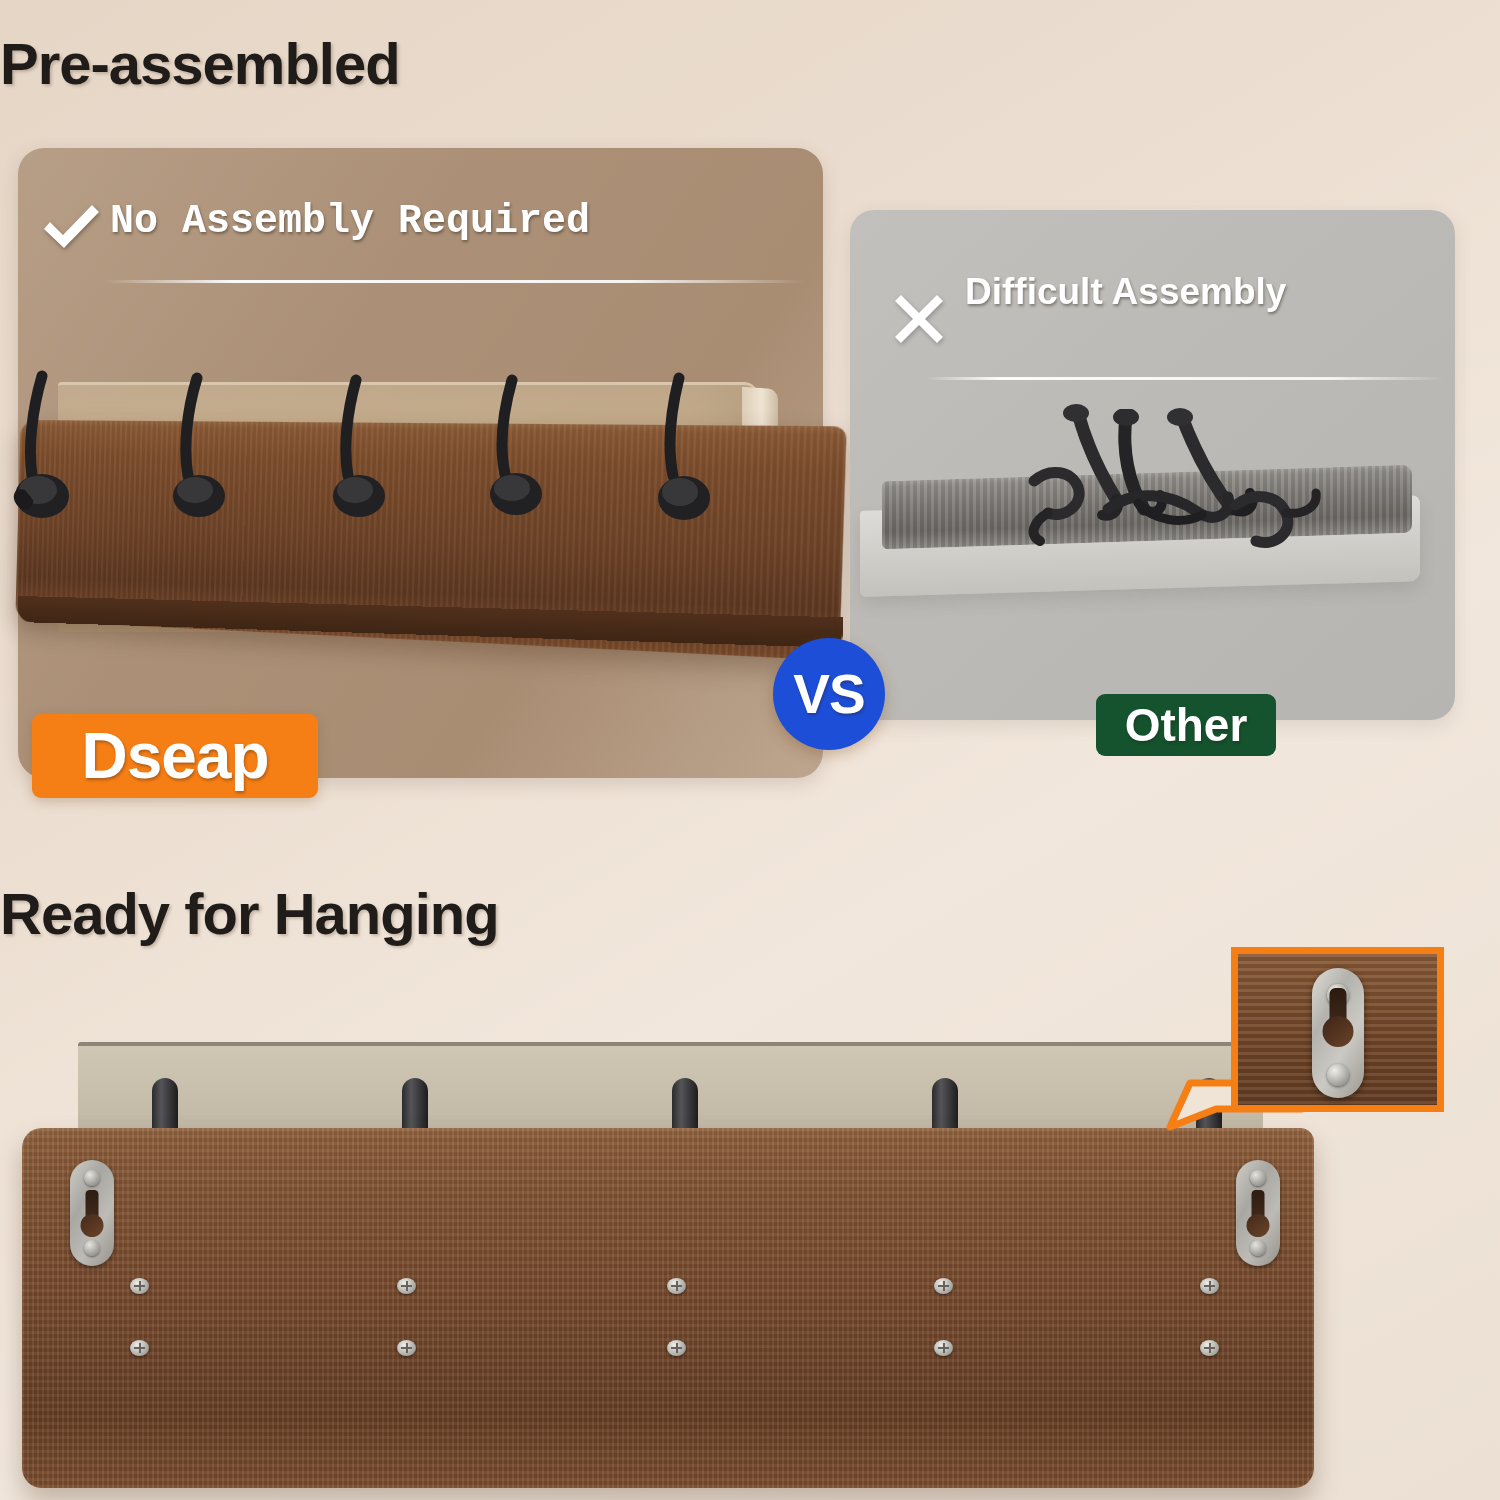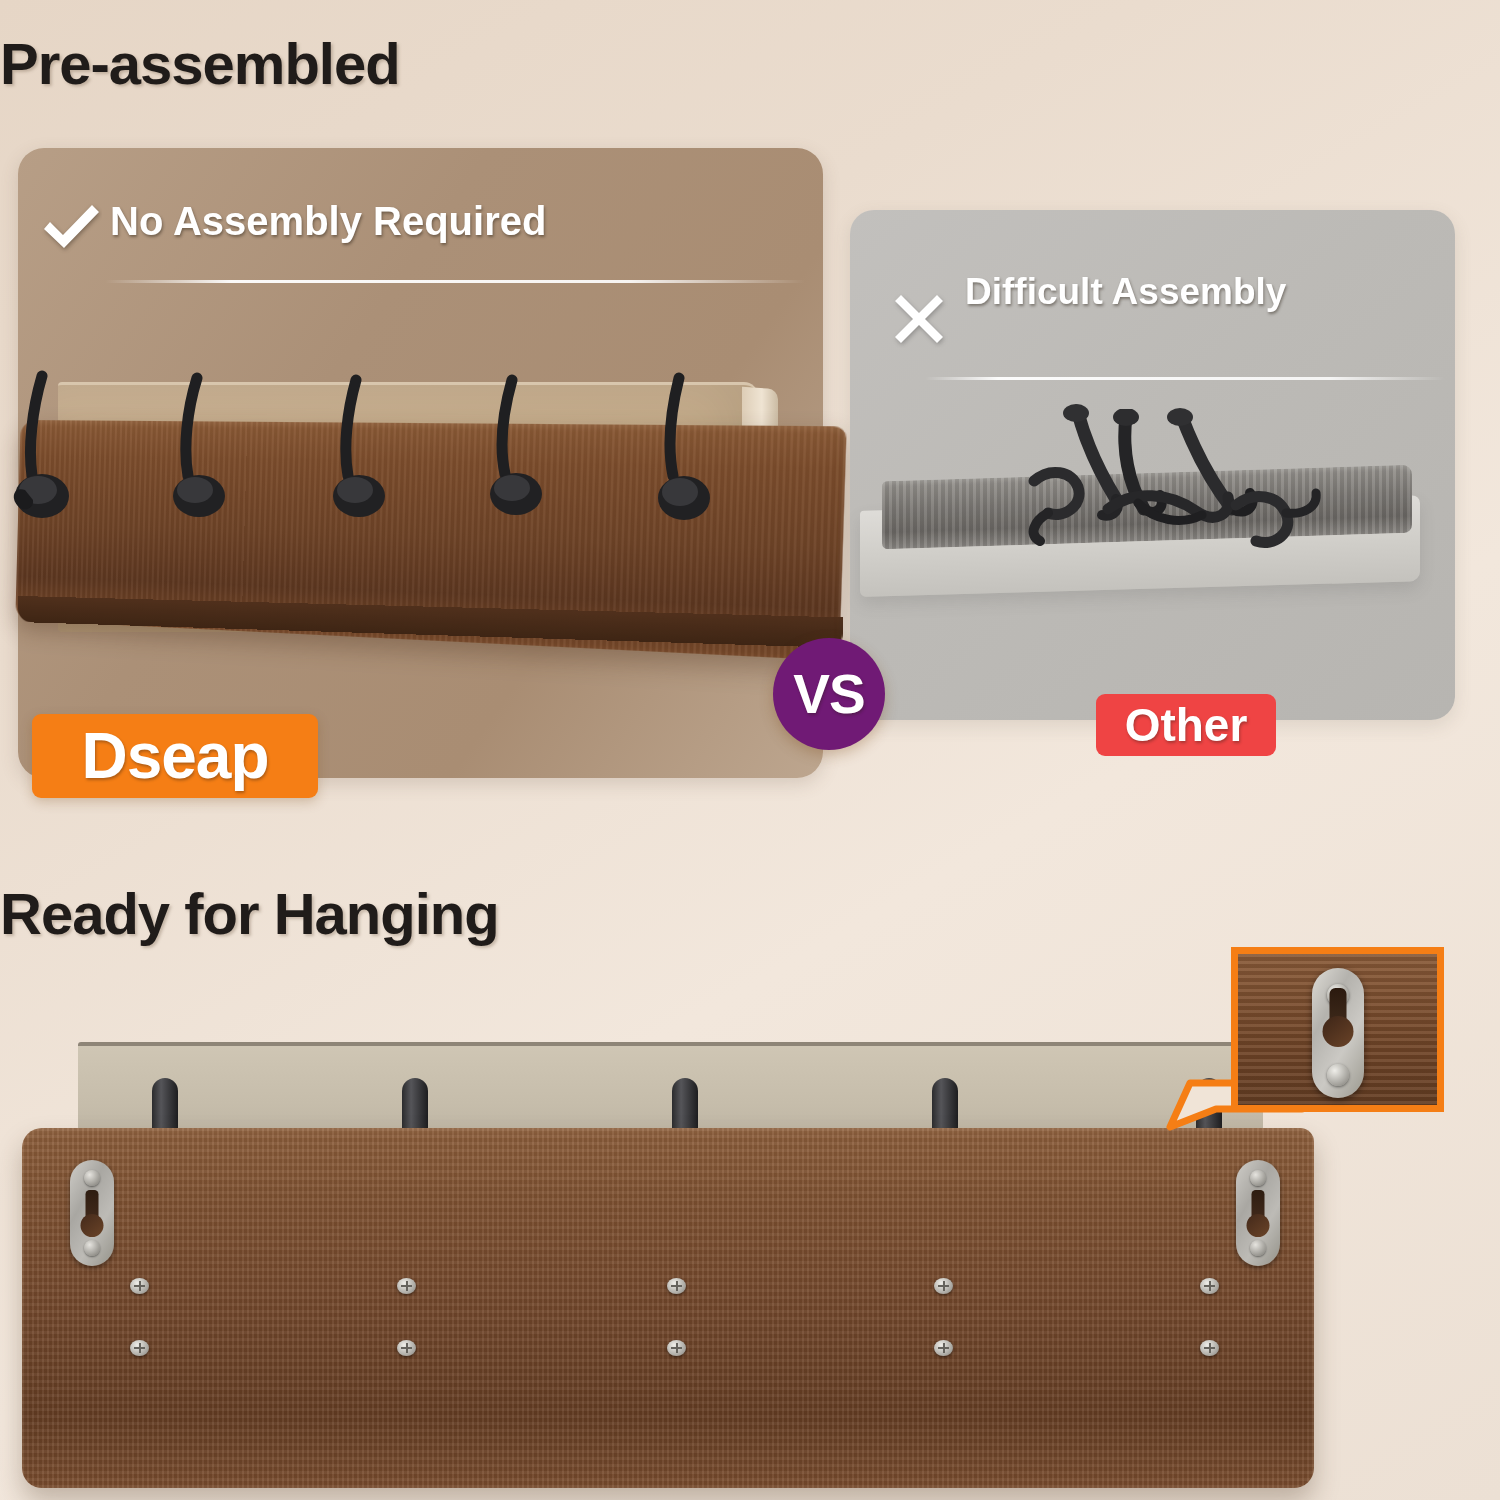--- a/index.html
+++ b/index.html
@@ -40,21 +40,21 @@
     box-shadow: 0 6px 18px rgba(100,90,80,.14);
   }
 
   .panel-label {
     position: absolute;
     color: #ffffff;
     font-weight: bold;
     text-shadow: 1px 2px 3px rgba(40,30,20,.45);
     line-height: 1.08;
   }
-  #label-left  { left: 110px; top: 200px; font-size: 40px; }
+  #label-left  { left: 110px; top: 200px; font-size: 40px; font-family: Liberation Mono, monospace; }
   #label-right { left: 965px; top: 272px; font-size: 37px; }
 
   .tick-icon {
     position: absolute;
     left: 40px; top: 202px;
     width: 62px; height: 52px;
   }
   .x-icon {
     position: absolute;
     left: 890px; top: 290px;
@@ -83,25 +83,25 @@
     display: flex; align-items: center; justify-content: center;
   }
   #badge-brand {
     left: 32px; top: 714px; width: 286px; height: 84px;
     background: #f57e15; border-radius: 9px; font-size: 64px;
     letter-spacing: -1px;
     box-shadow: 0 4px 12px rgba(120,70,20,.25);
   }
   #badge-other {
     left: 1096px; top: 694px; width: 180px; height: 62px;
-    background: #ef4444; border-radius: 9px; font-size: 46px;
+    background: #14532d; border-radius: 9px; font-size: 46px;
   }
   #badge-vs {
     left: 773px; top: 638px; width: 112px; height: 112px;
-    background: #701a75; border-radius: 50%; font-size: 55px;
+    background: #1d4ed8; border-radius: 50%; font-size: 55px;
     letter-spacing: -1px;
     box-shadow: 0 5px 14px rgba(120,70,20,.3);
     z-index: 40;
   }
 
   
   #photo-top { position: absolute; left: 0; top: 360px; width: 805px; height: 300px; }
 
   .carton {
     position: absolute;

